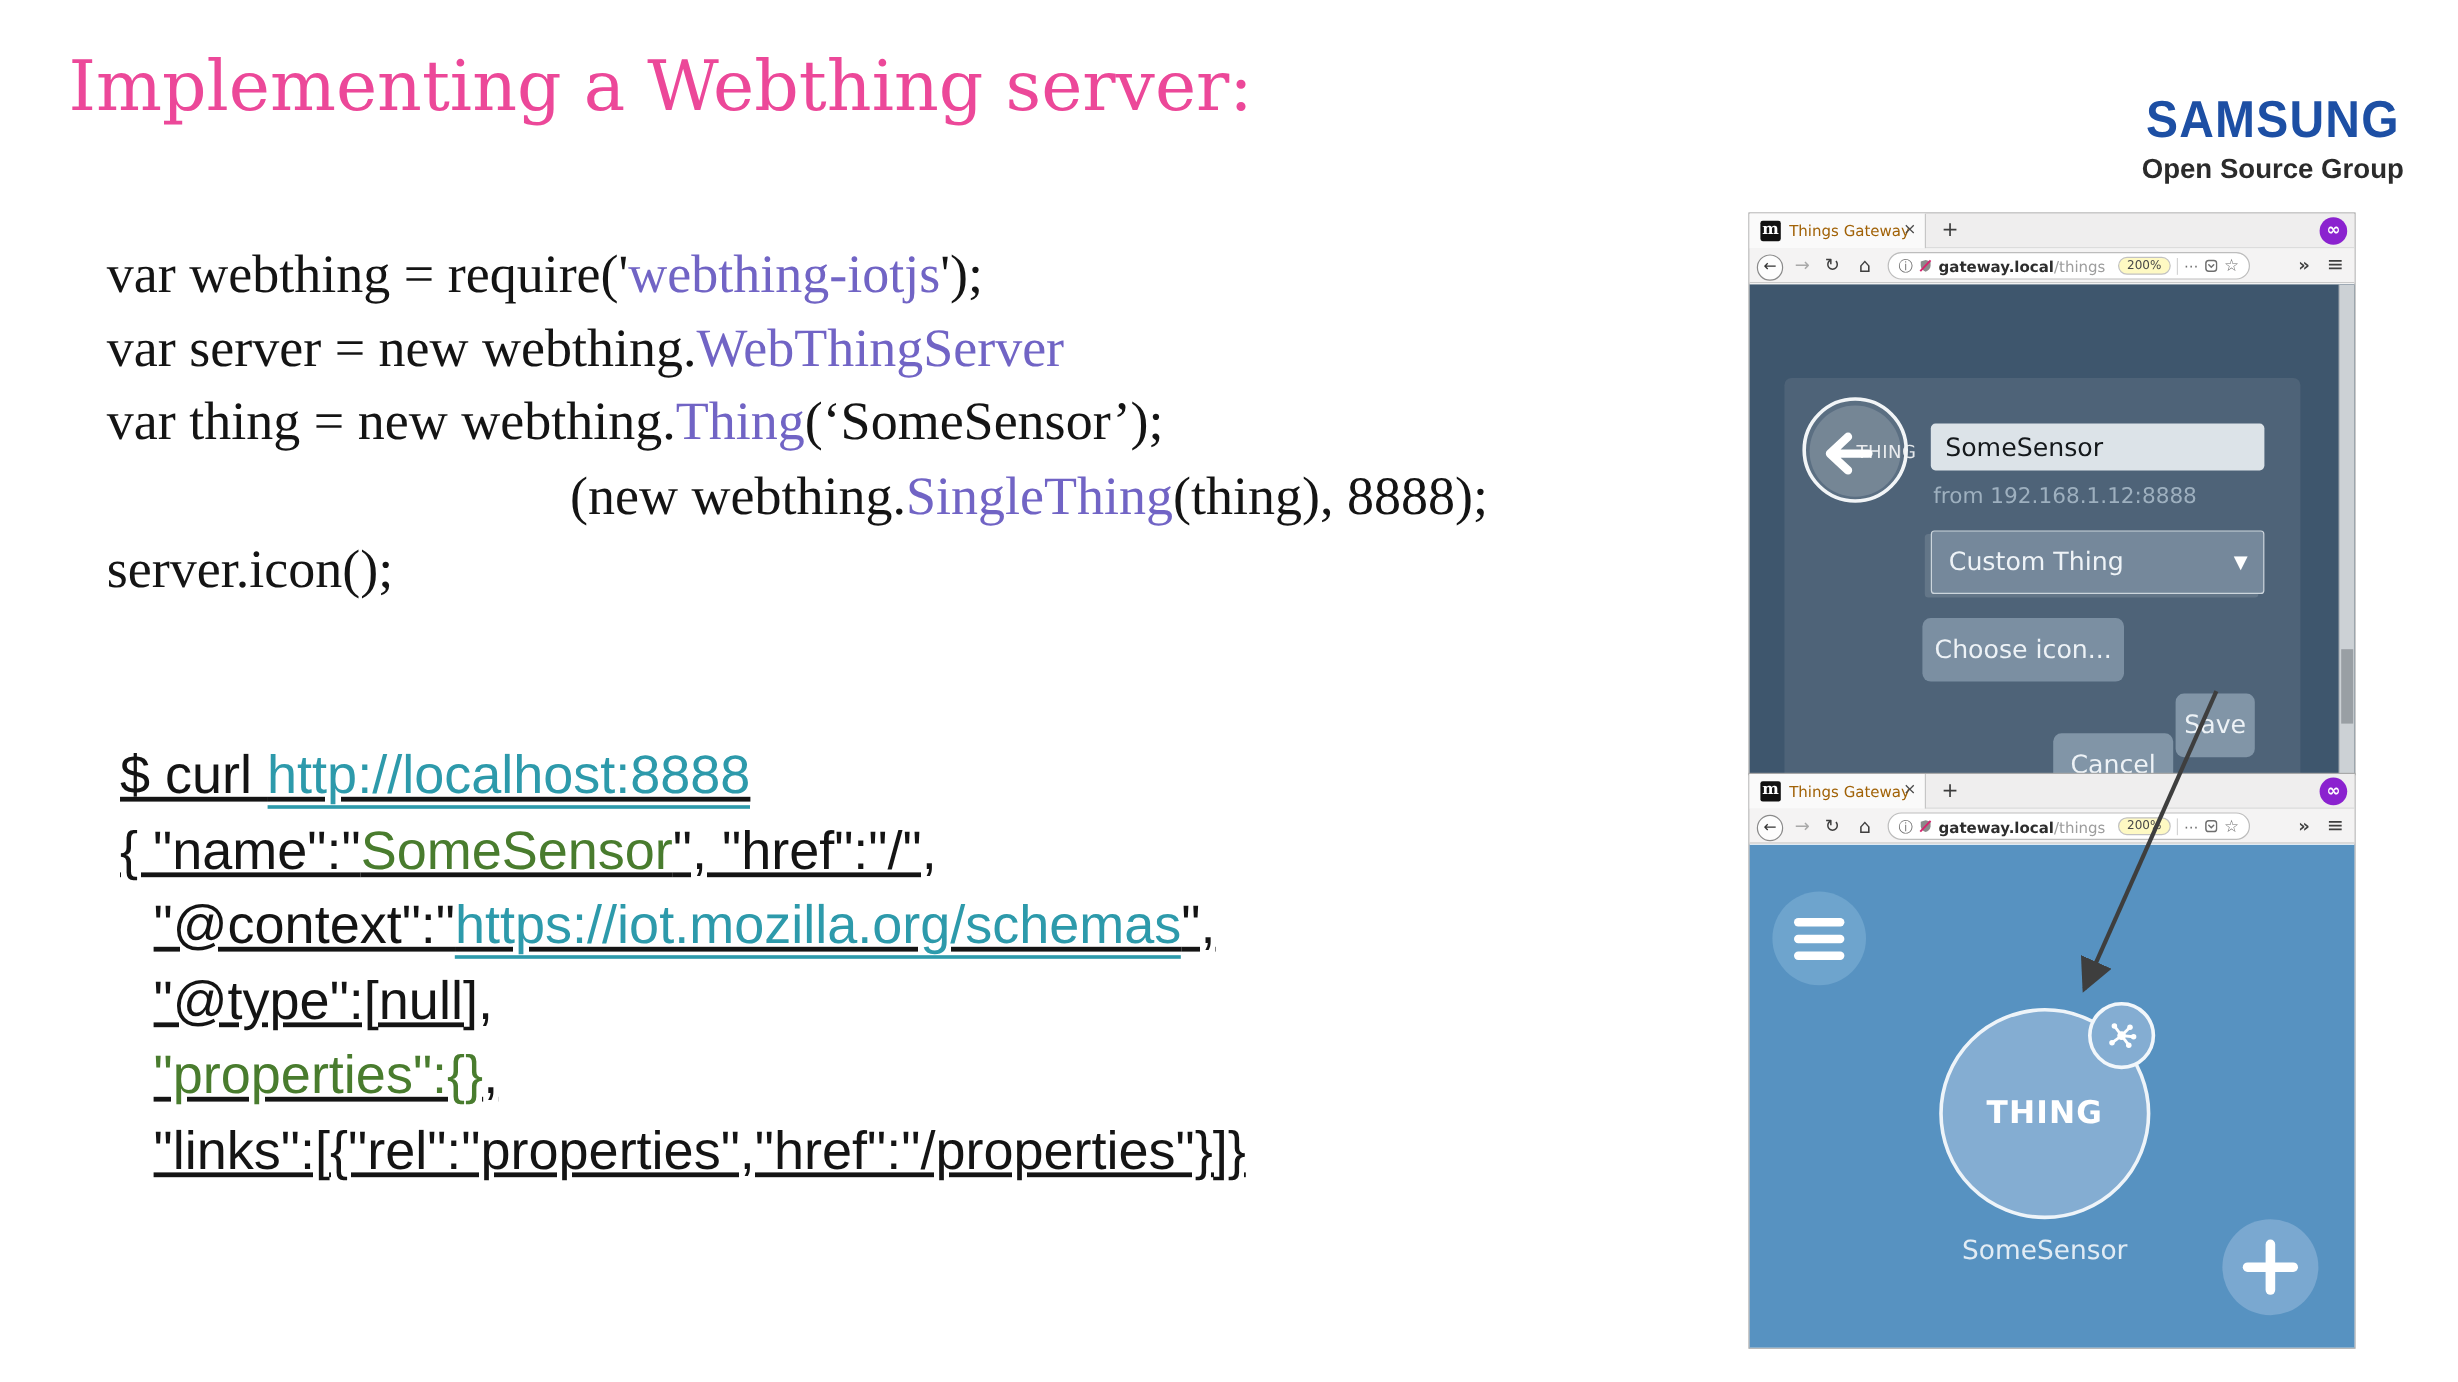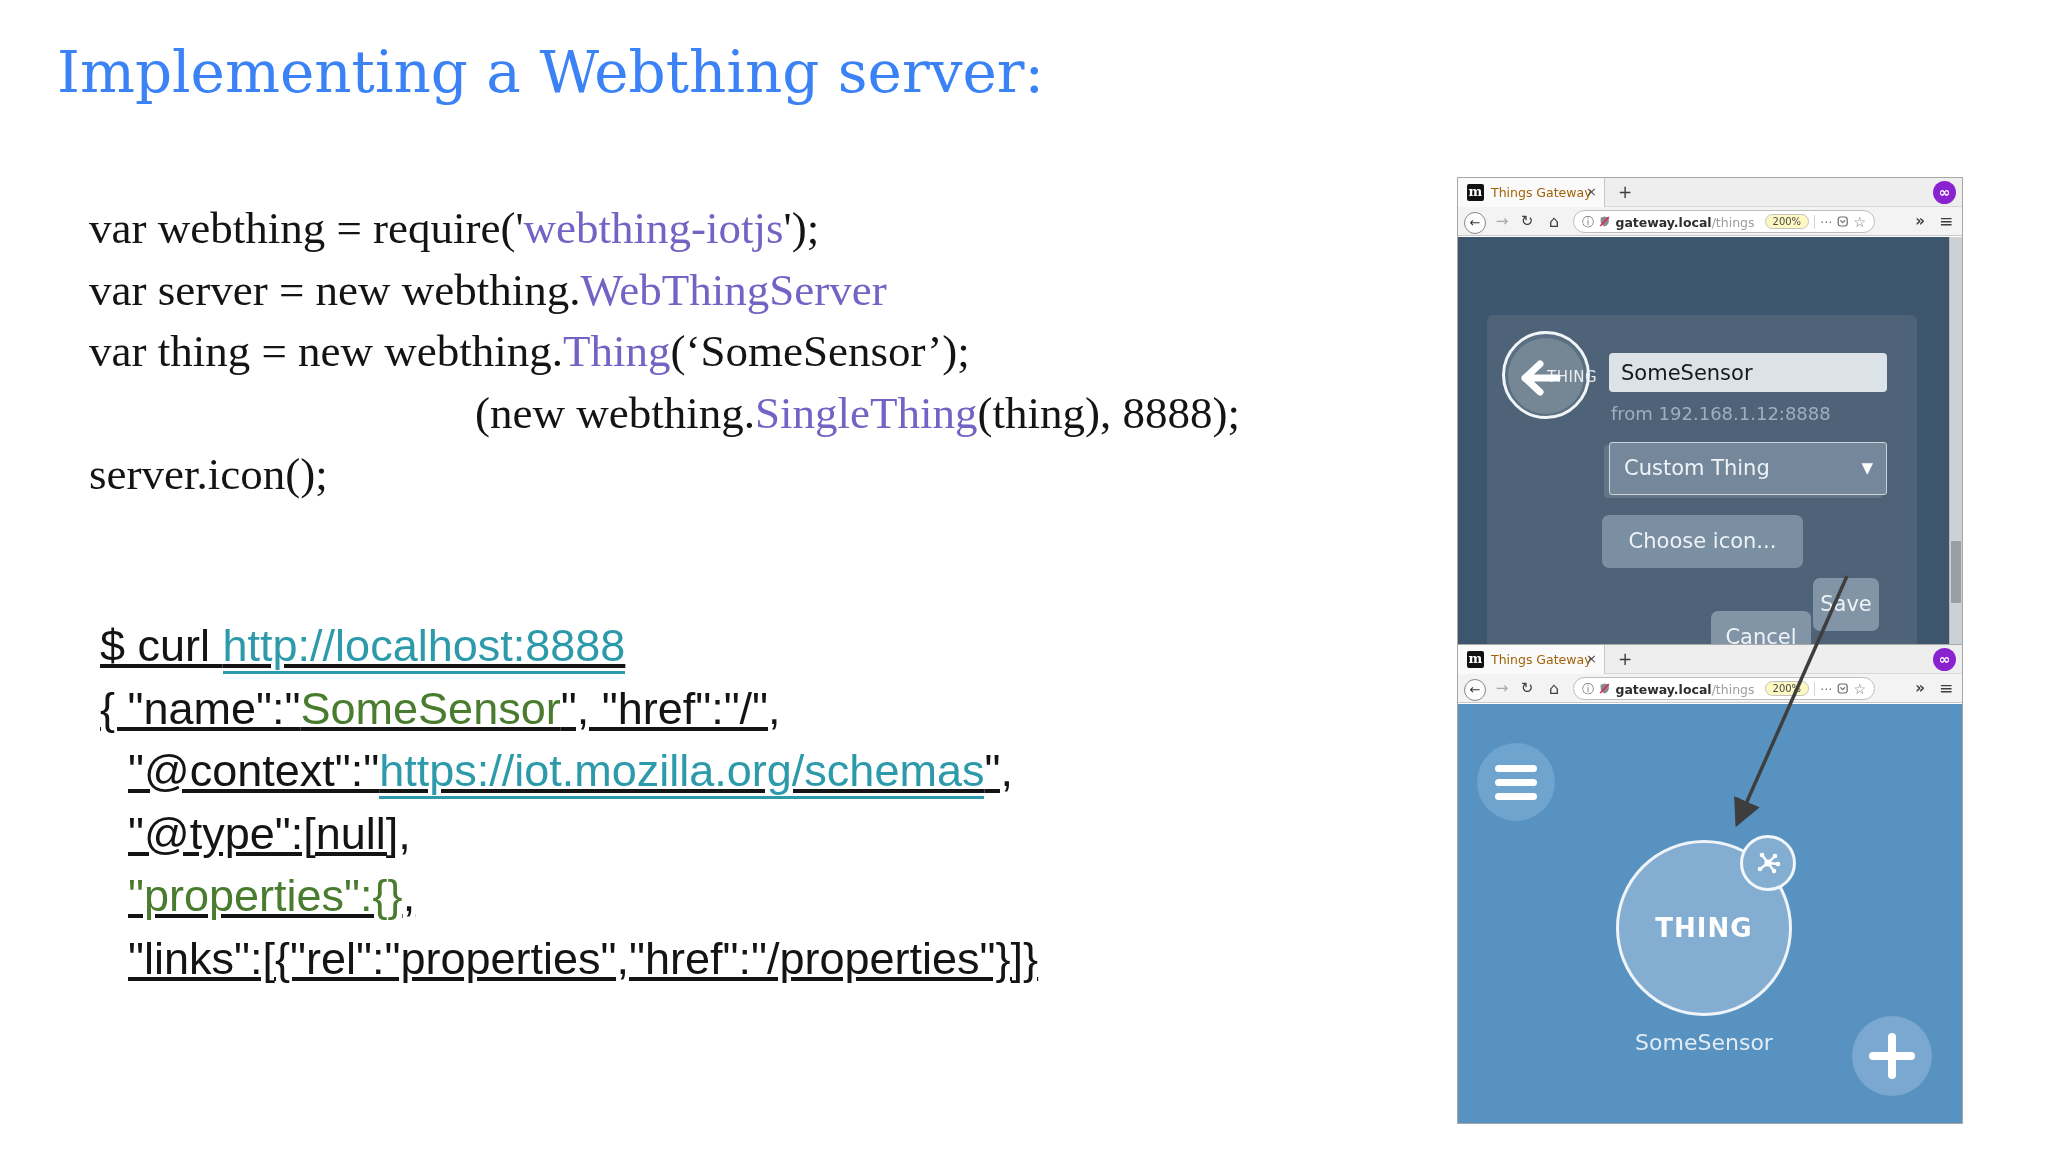--- a/index.html
+++ b/index.html
@@ -2,21 +2,21 @@
 <html><head>
 <meta charset="utf-8">
 <style>
   * { margin:0; padding:0; box-sizing:border-box; }
   html,body { background:#ffffff; }
   .slide { position:relative; width:2048px; height:1152px; background:#ffffff; overflow:hidden;
            font-family:"Liberation Sans", sans-serif; }
 
   
   .title { position:absolute; left:57px; top:38px; font-family:"DejaVu Serif", serif;
-           font-size:58px; font-weight:500; color:#3b82f6; letter-spacing:0px; }
+           font-size:58px; font-weight:500; color:#ec4899; letter-spacing:0px; }
   .logo  { position:absolute; left:1778px; top:76px; width:232px; text-align:center; }
   .logo .brand { font-size:40px; font-weight:800; color:#1d4fa4; letter-spacing:1px;
                  transform:scaleY(1.08); transform-origin:top; }
   .logo .sub   { font-size:23px; font-weight:700; color:#2b2b2b; margin-top:6px; letter-spacing:0px; }
 
   
   .code { position:absolute; left:89px; top:198px; font-size:45px; color:#141414;font-family:Liberation Serif, serif; }
   .code .cl { height:61.5px; line-height:61.5px; white-space:pre; }
   .code .indent { padding-left:386px; }
   .purple { color:#7164c5; }
@@ -90,21 +90,21 @@
   .nameinput { position:absolute; left:122px; top:38px; width:278px; height:39px; background:#dce3e8;
                border:none; border-radius:4px; font-family:"DejaVu Sans", sans-serif; font-size:21px;
                color:#15191c; padding:0 12px; }
   .fromline { position:absolute; left:124px; top:88px; font-size:18px; color:#9eb0bf; }
   .typeselect { position:absolute; left:122px; top:127px; width:278px; height:53px; background:#75889b;
                 border:1px solid #ccd5dc; border-radius:3px; font-size:21px; color:#eef3f7;
                 line-height:51px; padding-left:14px; box-shadow:-5px 3px 0 rgba(255,255,255,0.12); }
   .caret { position:absolute; right:13px; top:0; font-size:15px; color:#ffffff; }
   .mbtn { position:absolute; border-radius:7px; font-size:21px; color:#edf2f6; text-align:center;
           line-height:53px; height:53px; cursor:pointer; }
-  .choosebtn { left:115px; top:200px; width:201px; background:#7b8fa2; }
+  .choosebtn { left:115px; top:200px; width:168px; background:#7b8fa2; }
   .cancelbtn { left:224px; top:263px; width:100px;  background:#8195a7;margin-top:33px; }
   .savebtn   { left:326px; top:263px; width:66px;  background:#8195a7; }
 
   
   .fab { position:absolute; border-radius:50%; }
   .menufab { left:19px; top:39px; width:78px; height:78px; background:#6ea4cd;
              display:flex; flex-direction:column; justify-content:center; align-items:center; gap:7px; }
   .menufab .bar { width:42px; height:7px; background:#fff; border-radius:3.5px; }
   .thingcircle { position:absolute; left:158px; top:136px; width:176px; height:176px; border-radius:50%;
                  background:#84add2; border:3px solid #eef4f9; display:flex; align-items:center;
@@ -121,20 +121,24 @@
 
   .annot { position:absolute; left:0; top:0; width:2048px; height:1152px; pointer-events:none; }
 </style>
 </head>
 <body>
 
 <div class="slide">
 
   <h1 class="title">Implementing a Webthing server:</h1>
 
+  <div class="logo">
+    <div class="brand">SAMSUNG</div>
+    <div class="sub">Open Source Group</div>
+  </div>
 
   <div class="code">
     <div class="cl"><span>var webthing = require('</span><span class="purple">webthing-iotjs</span><span>');</span></div>
     <div class="cl"><span>var server = new webthing.</span><span class="purple">WebThingServer</span><span></span></div>
     <div class="cl"><span>var thing = new webthing.</span><span class="purple">Thing</span><span>(‘SomeSensor’);</span></div>
     <div class="cl indent"><span>(new webthing.</span><span class="purple">SingleThing</span><span>(thing), 8888);</span></div>
     <div class="cl"><span>server.icon();</span></div>
   </div>
 
   <div class="term">

